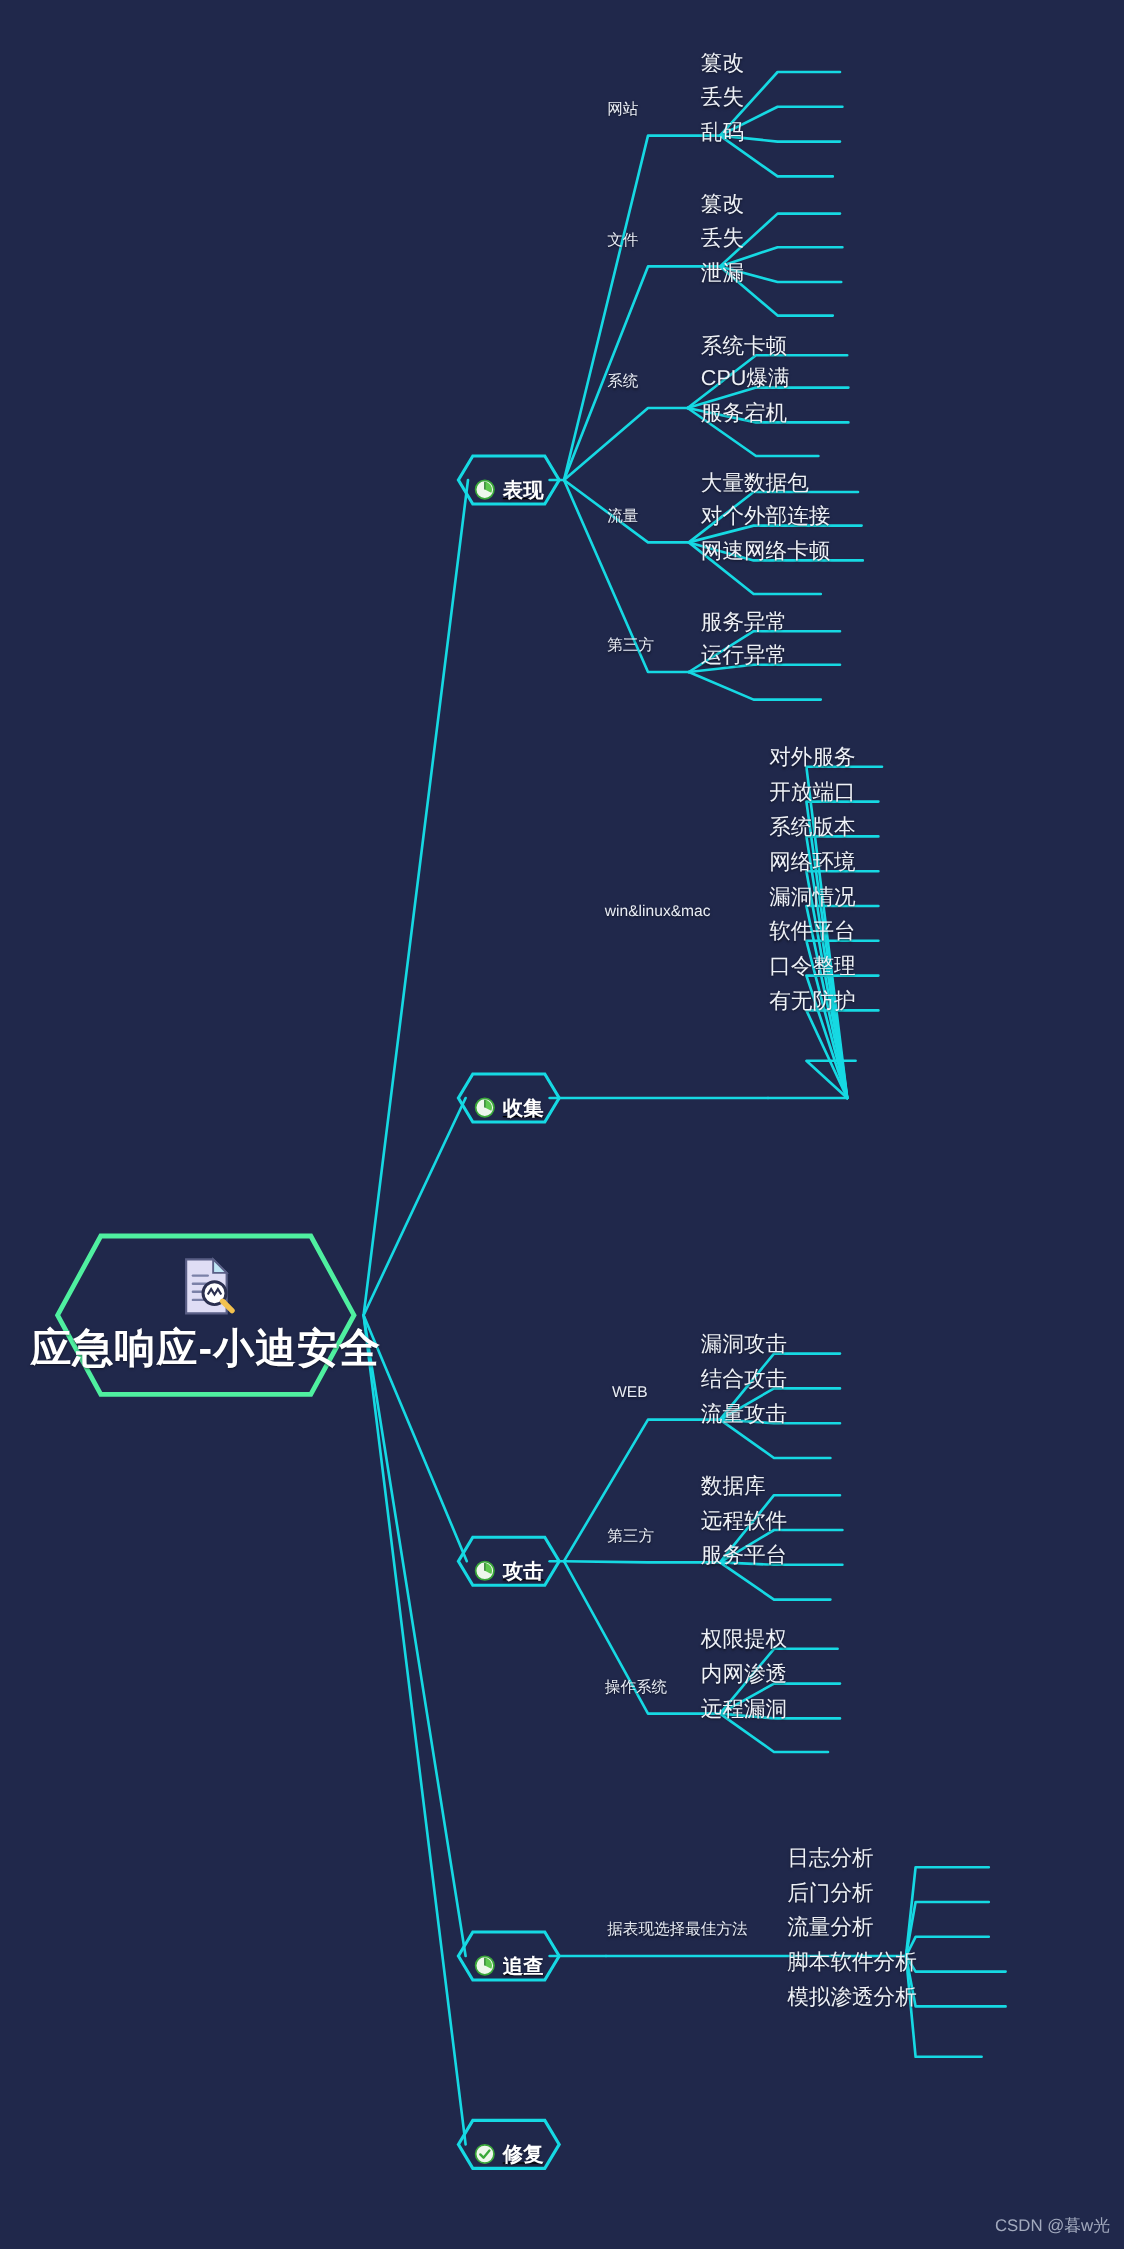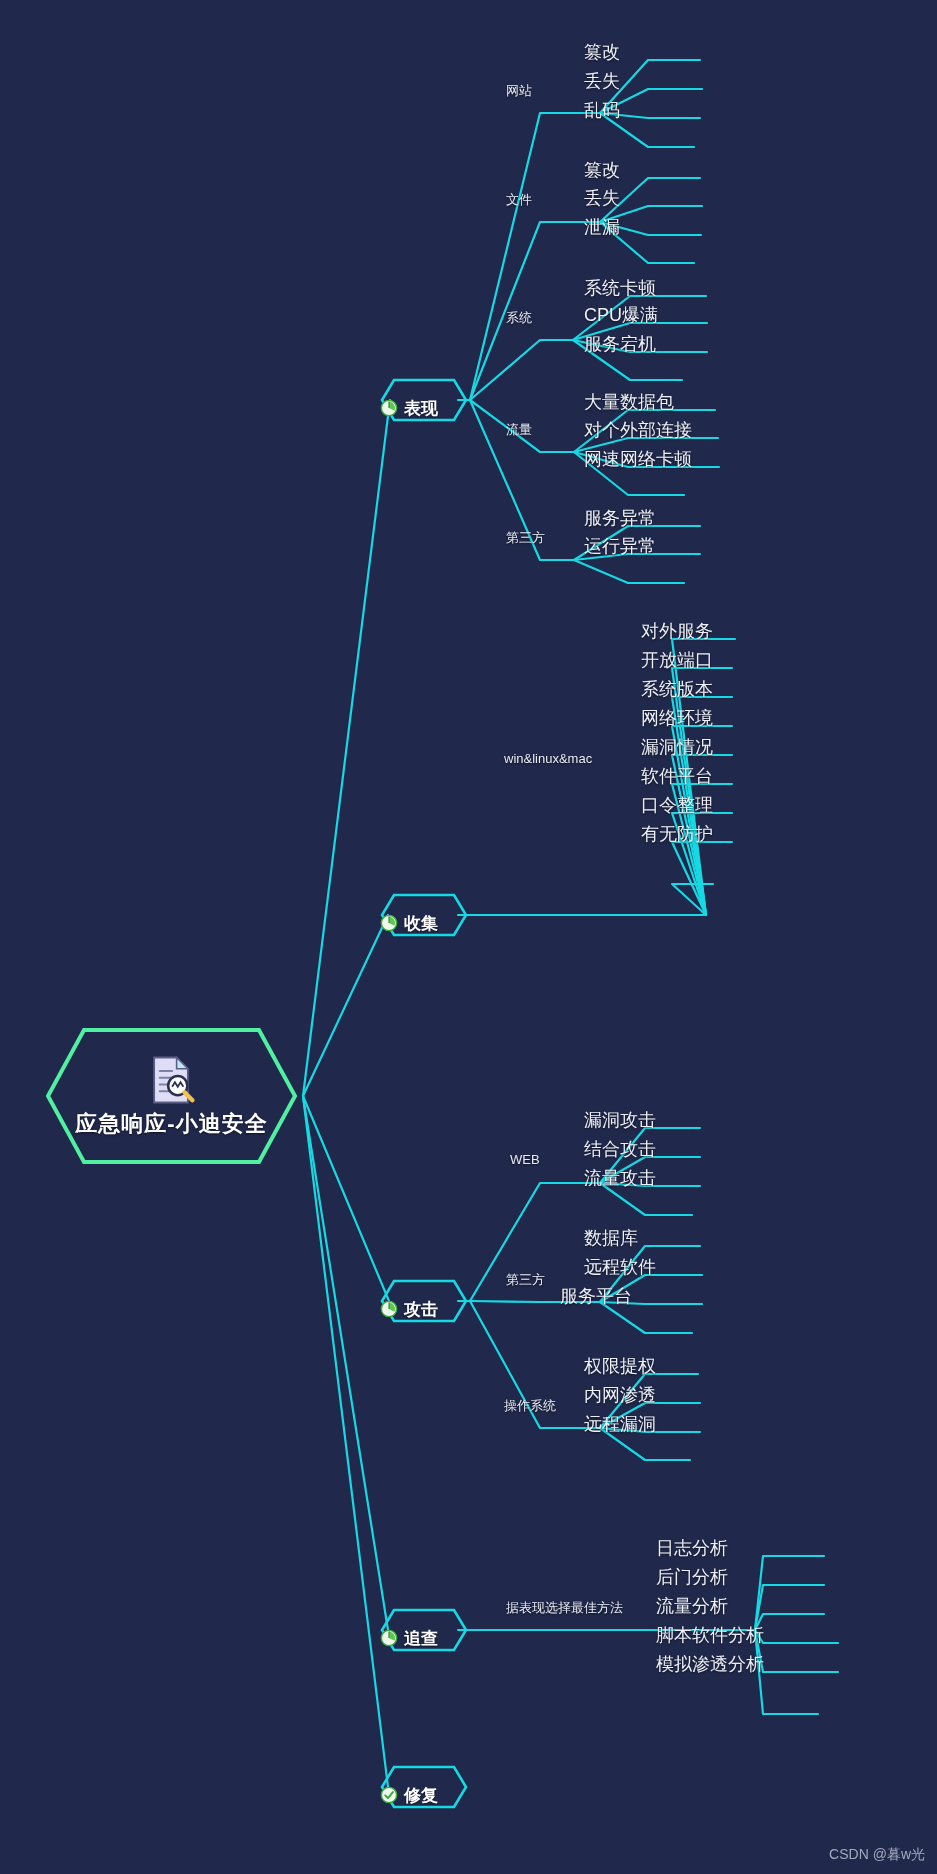--- a/index.html
+++ b/index.html
@@ -16,29 +16,30 @@
     position:absolute;left:44px;top:1026px;width:255px;height:140px;
     display:flex;flex-direction:column;align-items:center;justify-content:center;
     box-sizing:border-box;
   }
   .root-hex{
     position:absolute;left:0;top:0;width:255px;height:140px;
   }
   .root-inner{position:relative;z-index:2;display:flex;flex-direction:column;align-items:center;gap:2px;}
   .root-icon{width:54px;height:54px;display:block;}
   .root-label{
-    color:#ffffff;font-size:22px;font-weight:bold;letter-spacing:1px;
+    color:#ffffff;font-size:34px;font-weight:bold;letter-spacing:1px;
     text-shadow:0 1px 2px rgba(0,0,0,.5);white-space:nowrap;
   }
 
   
   .l1-node{
     position:absolute;height:60px;width:88px;
-    display:flex;align-items:center;gap:7px;
+    display:flex;align-items:center;justify-content:center;gap:7px;
     box-sizing:border-box;
+    text-decoration:underline;
   }
   .l1-hex{position:absolute;left:0;top:0;width:88px;height:44px;}
   .l1-inner{position:relative;z-index:2;display:flex;align-items:center;gap:6px;}
   .l1-icon{width:18px;height:18px;display:block;}
   .l1-label{color:#ffffff;font-size:17px;font-weight:bold;white-space:nowrap;
             text-shadow:0 1px 2px rgba(0,0,0,.45);}
 
   
   .l2-label{
     position:absolute;color:#e9edf5;font-size:13px;white-space:nowrap;
@@ -276,21 +277,21 @@
   <div class="l3-label" style="left:641px;top:764px;">软件平台</div>
   <div class="l3-label" style="left:641px;top:793px;">口令整理</div>
   <div class="l3-label" style="left:641px;top:822px;">有无防护</div>
 
   <div class="l3-label" style="left:584px;top:1108px;">漏洞攻击</div>
   <div class="l3-label" style="left:584px;top:1137px;">结合攻击</div>
   <div class="l3-label" style="left:584px;top:1166px;">流量攻击</div>
 
   <div class="l3-label" style="left:584px;top:1226px;">数据库</div>
   <div class="l3-label" style="left:584px;top:1255px;">远程软件</div>
-  <div class="l3-label" style="left:560px;top:1284px;">服务平台</div>
+  <div class="l3-label" style="left:584px;top:1284px;">服务平台</div>
 
   <div class="l3-label" style="left:584px;top:1354px;">权限提权</div>
   <div class="l3-label" style="left:584px;top:1383px;">内网渗透</div>
   <div class="l3-label" style="left:584px;top:1412px;">远程漏洞</div>
 
   <div class="l3-label" style="left:656px;top:1536px;">日志分析</div>
   <div class="l3-label" style="left:656px;top:1565px;">后门分析</div>
   <div class="l3-label" style="left:656px;top:1594px;">流量分析</div>
   <div class="l3-label" style="left:656px;top:1623px;">脚本软件分析</div>
   <div class="l3-label" style="left:656px;top:1652px;">模拟渗透分析</div>

